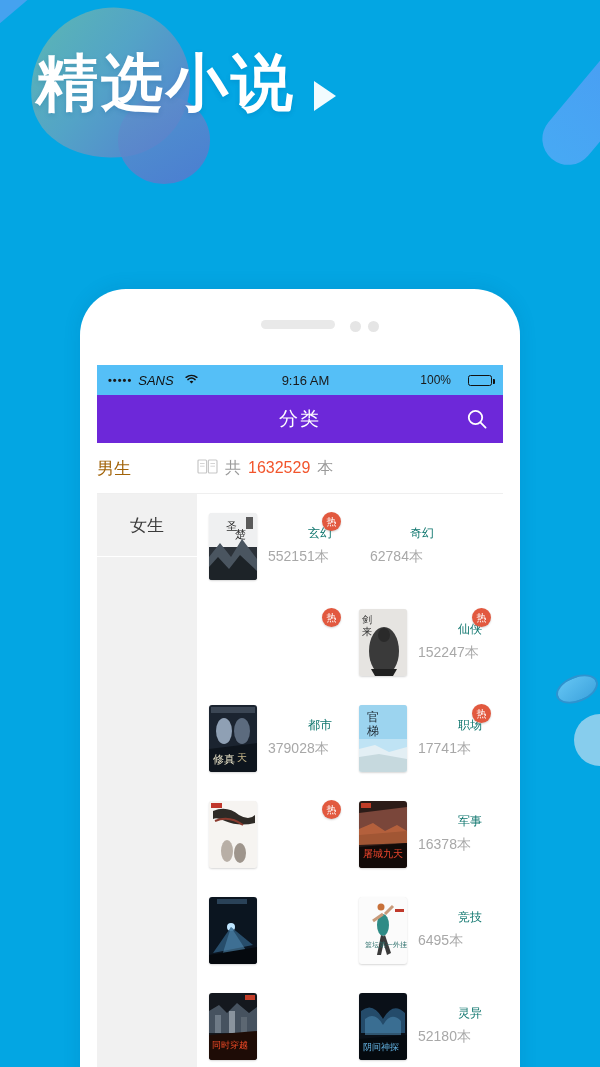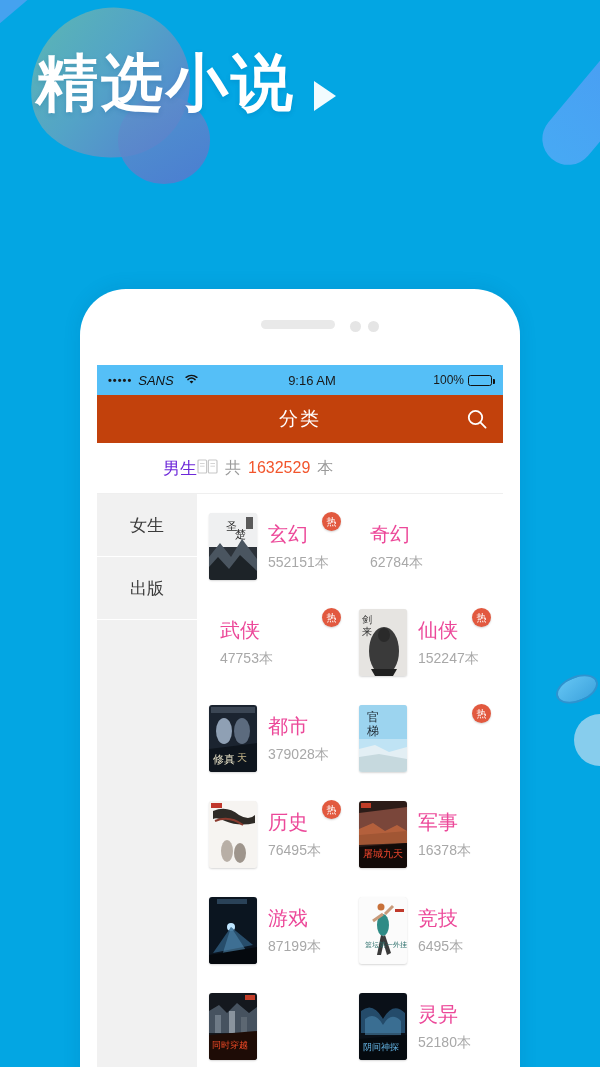--- a/index.html
+++ b/index.html
@@ -124,58 +124,58 @@
     padding:0 11px;
     font-size:13px;
     color:#1a1a1a;
     font-weight:bold;
   }
   .sb-left { display:flex; align-items:center; gap:6px; }
   .sb-dots { letter-spacing:1px; font-size:11px; }
   .sb-carrier { font-size:13px; font-weight:normal; color:#111;font-style:italic; }
   .wifi-ico { display:inline-block; margin-left:4px; }
   .sb-center { flex:1; text-align:center; font-size:13px; font-weight:normal; padding-right:8px; }
-  .sb-right { display:flex; align-items:center; gap:4px; }
+  .sb-right { display:flex; align-items:center; gap:17px; }
   .sb-pct { font-size:12px; font-weight:normal; }
   .batt {
     width:24px; height:11px;
     border:1px solid #111; border-radius:2.5px;
     position:relative; padding:1px;
   }
   .batt:after {
     content:""; position:absolute; right:-3.5px; top:3px;
     width:2px; height:5px; background:#111; border-radius:0 1px 1px 0;
   }
   .batt-fill { width:100%; height:100%; background:#111; border-radius:1px; }
 
   
   #nav-bar {
     height:48px;
-    background:#c2410c;
+    background:#6d28d9;
     display:flex; align-items:center; justify-content:center;
     position:relative;
   }
   #nav-title { font-size:19px; color:#fff; letter-spacing:2px; }
   #search-btn {
     position:absolute; right:13px; top:50%;
     transform:translateY(-50%);
     width:26px; height:26px;
     display:flex; align-items:center; justify-content:center;
   }
 
   
   #count-row {
     height:51px;
     display:flex; align-items:center;
     border-bottom:1px solid #EFEFEF;
     background:#fff;
   }
   #tab-boy {
-    width:100px; text-align:right;
-    font-size:17px; color:#6d28d9;
+    width:100px; text-align:left;
+    font-size:17px; color:#a16207;
   }
   #count-wrap { display:flex; align-items:center; gap:7px; font-size:16px; }
   .book-ico { display:block; }
   .cnt-gray { color:#9A9A9A; }
   .cnt-red { color:#F2552C;text-align:right; }
 
   
   #body-split { display:flex; height:625px; }
 
   
@@ -209,21 +209,21 @@
     width:48px; height:67px;
     border-radius:3px;
     background:#EDEDED;
     flex:0 0 48px;
     overflow:hidden;
     position:relative;
     box-shadow:0 1px 2px rgba(0,0,0,.16);
   }
   .cover svg { display:block; width:48px; height:67px; }
   .cat-meta { padding-left:11px; }
-  .cat-name { font-size:20px; color:#ec4899; line-height:1.45; }
+  .cat-name { font-size:12px; color:#0f766e; line-height:1.45;margin-left:40px; }
   .cat-count { font-size:14px; color:#A8A8A8; line-height:1.5; margin-top:3px; }
   .hot-badge {
     position:absolute;
     right:12px; top:14px;
     width:19px; height:19px;
     border-radius:50%;
     background:#E2593F;
     color:#fff;
     font-size:10px;
     display:flex; align-items:center; justify-content:center;
@@ -304,23 +304,20 @@
         <span class="cnt-gray">本</span>
       </div>
     </div>
 
     <div id="body-split">
 
       <div id="sidebar">
         <div class="side-item">
           <span>女生</span>
         </div>
-        <div class="side-item">
-          <span>出版</span>
-        </div>
       </div>
 
       <div id="cat-grid">
 
         <div class="cat-cell">
           <div class="cover">
             <svg viewBox="0 0 48 67">
                 <rect width="48" height="67" fill="#EFF0F1"></rect>
                 <rect y="34" width="48" height="33" fill="#2B3138"></rect>
                 <path d="M0 44 L11 30 L22 44 L33 26 L48 46 L48 67 L0 67Z" fill="#4A5560"></path>
@@ -338,24 +335,20 @@
         </div>
 
         <div class="cat-cell">
           <div class="cat-meta">
             <div class="cat-name">奇幻</div>
             <div class="cat-count">62784本</div>
           </div>
         </div>
 
         <div class="cat-cell">
-          <div class="cat-meta">
-            <div class="cat-name">武侠</div>
-            <div class="cat-count">47753本</div>
-          </div>
           <div class="hot-badge">热</div>
         </div>
 
         <div class="cat-cell">
           <div class="cover">
             <svg viewBox="0 0 48 67">
                 <rect width="48" height="67" fill="#E6E4E1"></rect>
                 <ellipse cx="25" cy="42" rx="15" ry="24" fill="#3A3A3A"></ellipse>
                 <ellipse cx="25" cy="26" rx="6" ry="7" fill="#2A2A2A"></ellipse>
                 <path d="M12 60 L38 60 L34 67 L16 67Z" fill="#202020"></path>
@@ -392,38 +385,38 @@
           <div class="cover">
             <svg viewBox="0 0 48 67">
                 <rect width="48" height="67" fill="#BFE3F4"></rect>
                 <rect y="0" width="48" height="34" fill="#9CD4EF"></rect>
                 <path d="M0 44 L16 40 L30 47 L48 42 L48 67 L0 67Z" fill="#E3EFF4"></path>
                 <path d="M0 52 L20 49 L48 54 L48 67 L0 67Z" fill="#C6D9DE"></path>
                 <text x="8" y="16" font-size="12" fill="#23303A" font-family="DejaVu Sans">官</text>
                 <text x="8" y="30" font-size="12" fill="#23303A" font-family="DejaVu Sans">梯</text>
               </svg>
           </div>
+          <div class="cat-meta">
+            <div class="cat-name">职场</div>
+            <div class="cat-count">17741本</div>
+          </div>
           <div class="hot-badge">热</div>
         </div>
 
         <div class="cat-cell">
           <div class="cover">
             <svg viewBox="0 0 48 67">
                 <rect width="48" height="67" fill="#F6F4F1"></rect>
                 <rect x="2" y="2" width="11" height="5" fill="#C0372B"></rect>
                 <path d="M4 10 Q18 4 30 14 Q40 20 46 14 L46 22 Q30 26 16 20 Q8 16 4 18Z" fill="#2E2A26"></path>
                 <path d="M6 20 Q20 14 34 24" stroke="#8B3A2E" stroke-width="2" fill="none"></path>
                 <ellipse cx="18" cy="50" rx="6" ry="11" fill="#B8AFA6"></ellipse>
                 <ellipse cx="31" cy="52" rx="6" ry="10" fill="#9E958C"></ellipse>
               </svg>
           </div>
-          <div class="cat-meta">
-            <div class="cat-name">历史</div>
-            <div class="cat-count">76495本</div>
-          </div>
           <div class="hot-badge">热</div>
         </div>
 
         <div class="cat-cell">
           <div class="cover">
             <svg viewBox="0 0 48 67">
                 <rect width="48" height="67" fill="#2C1C18"></rect>
                 <rect x="2" y="2" width="10" height="5" fill="#C23D28"></rect>
                 <path d="M0 12 L48 6 L48 30 L0 34Z" fill="#7A463A"></path>
                 <path d="M0 28 L14 22 L26 30 L38 24 L48 30 L48 42 L0 44Z" fill="#C86A3E" opacity=".75"></path>
@@ -440,24 +433,20 @@
         <div class="cat-cell">
           <div class="cover">
             <svg viewBox="0 0 48 67">
                 <rect width="48" height="67" fill="#0B1520"></rect>
                 <rect x="8" y="2" width="30" height="5" fill="#2A4258"></rect>
                 <circle cx="22" cy="30" r="4" fill="#BFE6FF"></circle>
                 <path d="M22 30 L4 56 L44 48Z" fill="#2E5B7E" opacity=".8"></path>
                 <path d="M22 30 L12 62 L40 58Z" fill="#4E87AE" opacity=".6"></path>
                 <path d="M0 58 L48 50 L48 67 L0 67Z" fill="#05090E"></path>
               </svg>
-          </div>
-          <div class="cat-meta">
-            <div class="cat-name">游戏</div>
-            <div class="cat-count">87199本</div>
           </div>
         </div>
 
         <div class="cat-cell">
           <div class="cover">
             <svg viewBox="0 0 48 67">
                 <rect width="48" height="67" fill="#FBFBFB"></rect>
                 <circle cx="22" cy="10" r="3.5" fill="#C8713A"></circle>
                 <ellipse cx="24" cy="28" rx="6" ry="11" fill="#2E8B86"></ellipse>
                 <path d="M22 38 L18 58 L22 58 L26 40Z" fill="#3A3A3A"></path>

